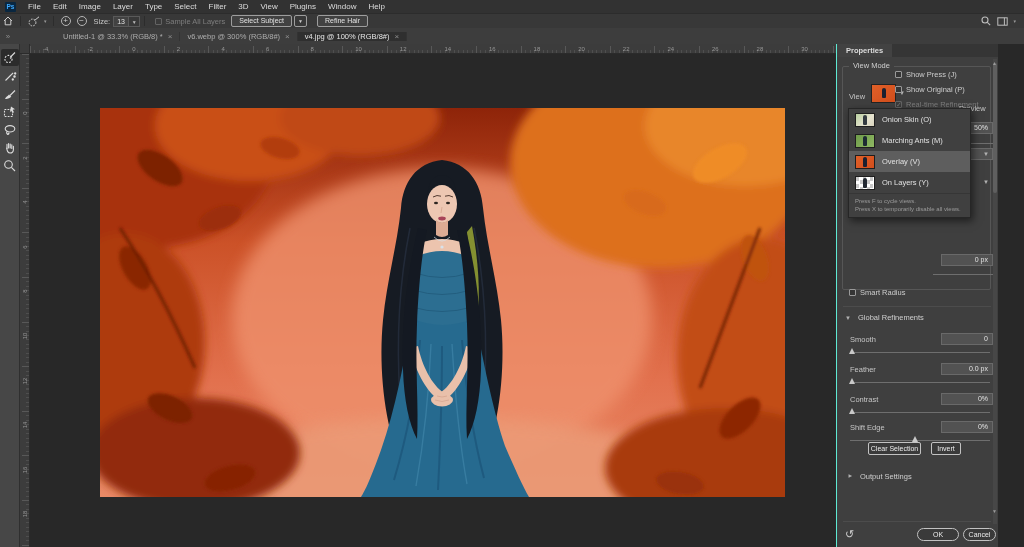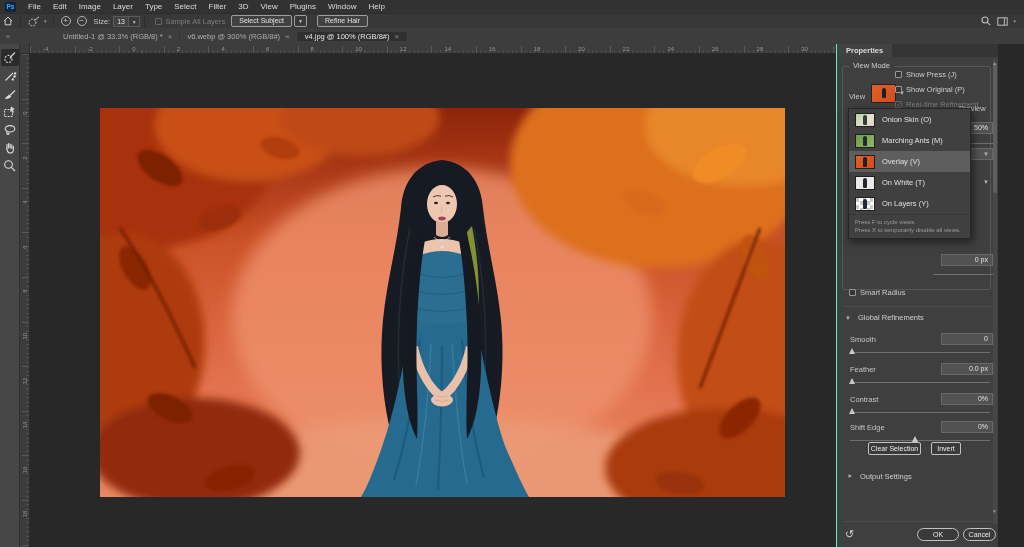--- a/index.html
+++ b/index.html
@@ -496,26 +496,20 @@
           </div>
           <span>Marching Ants (M)</span>
         </div>
         <div class="vm-item selected">
           <div class="vm-thumb t-overlay">
             <span class="fig" style="background: rgb(26, 32, 48);"></span>
           </div>
           <span>Overlay (V)</span>
         </div>
         <div class="vm-item">
-          <div class="vm-thumb t-onwhite">
-            <span class="fig" style="background: rgb(34, 40, 49);"></span>
-          </div>
-          <span>On White (T)</span>
-        </div>
-        <div class="vm-item">
           <div class="vm-thumb t-layers">
             <span class="fig" style="background: rgb(34, 40, 49);"></span>
           </div>
           <span>On Layers (Y)</span>
         </div>
       </div>
     <div class="vm-hints">
       <div>Press F to cycle views.</div>
       <div>Press X to temporarily disable all views.</div>
     </div>

